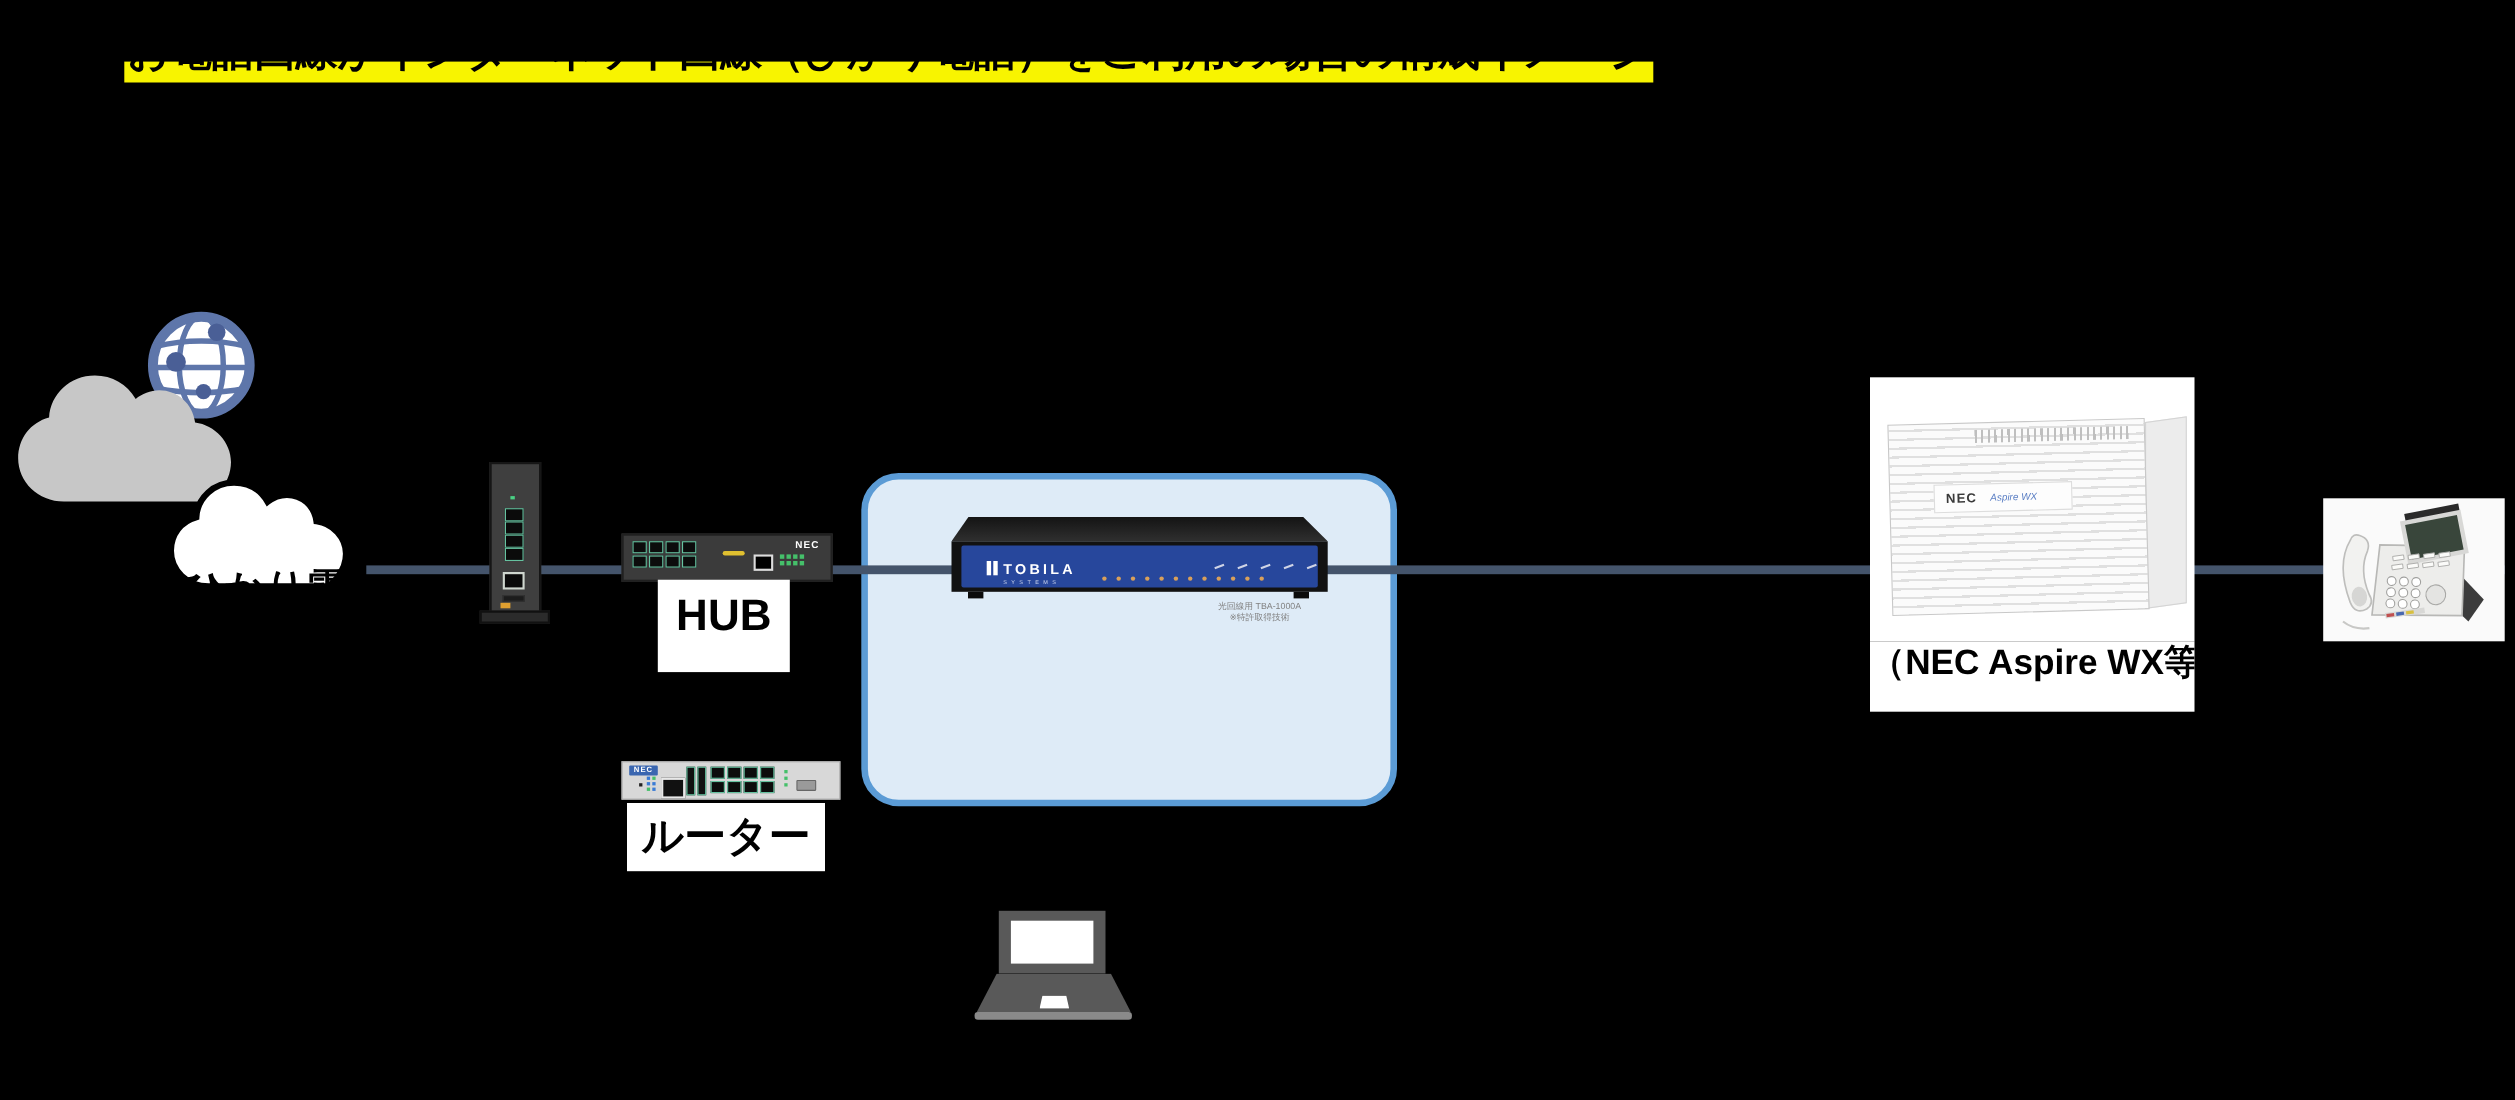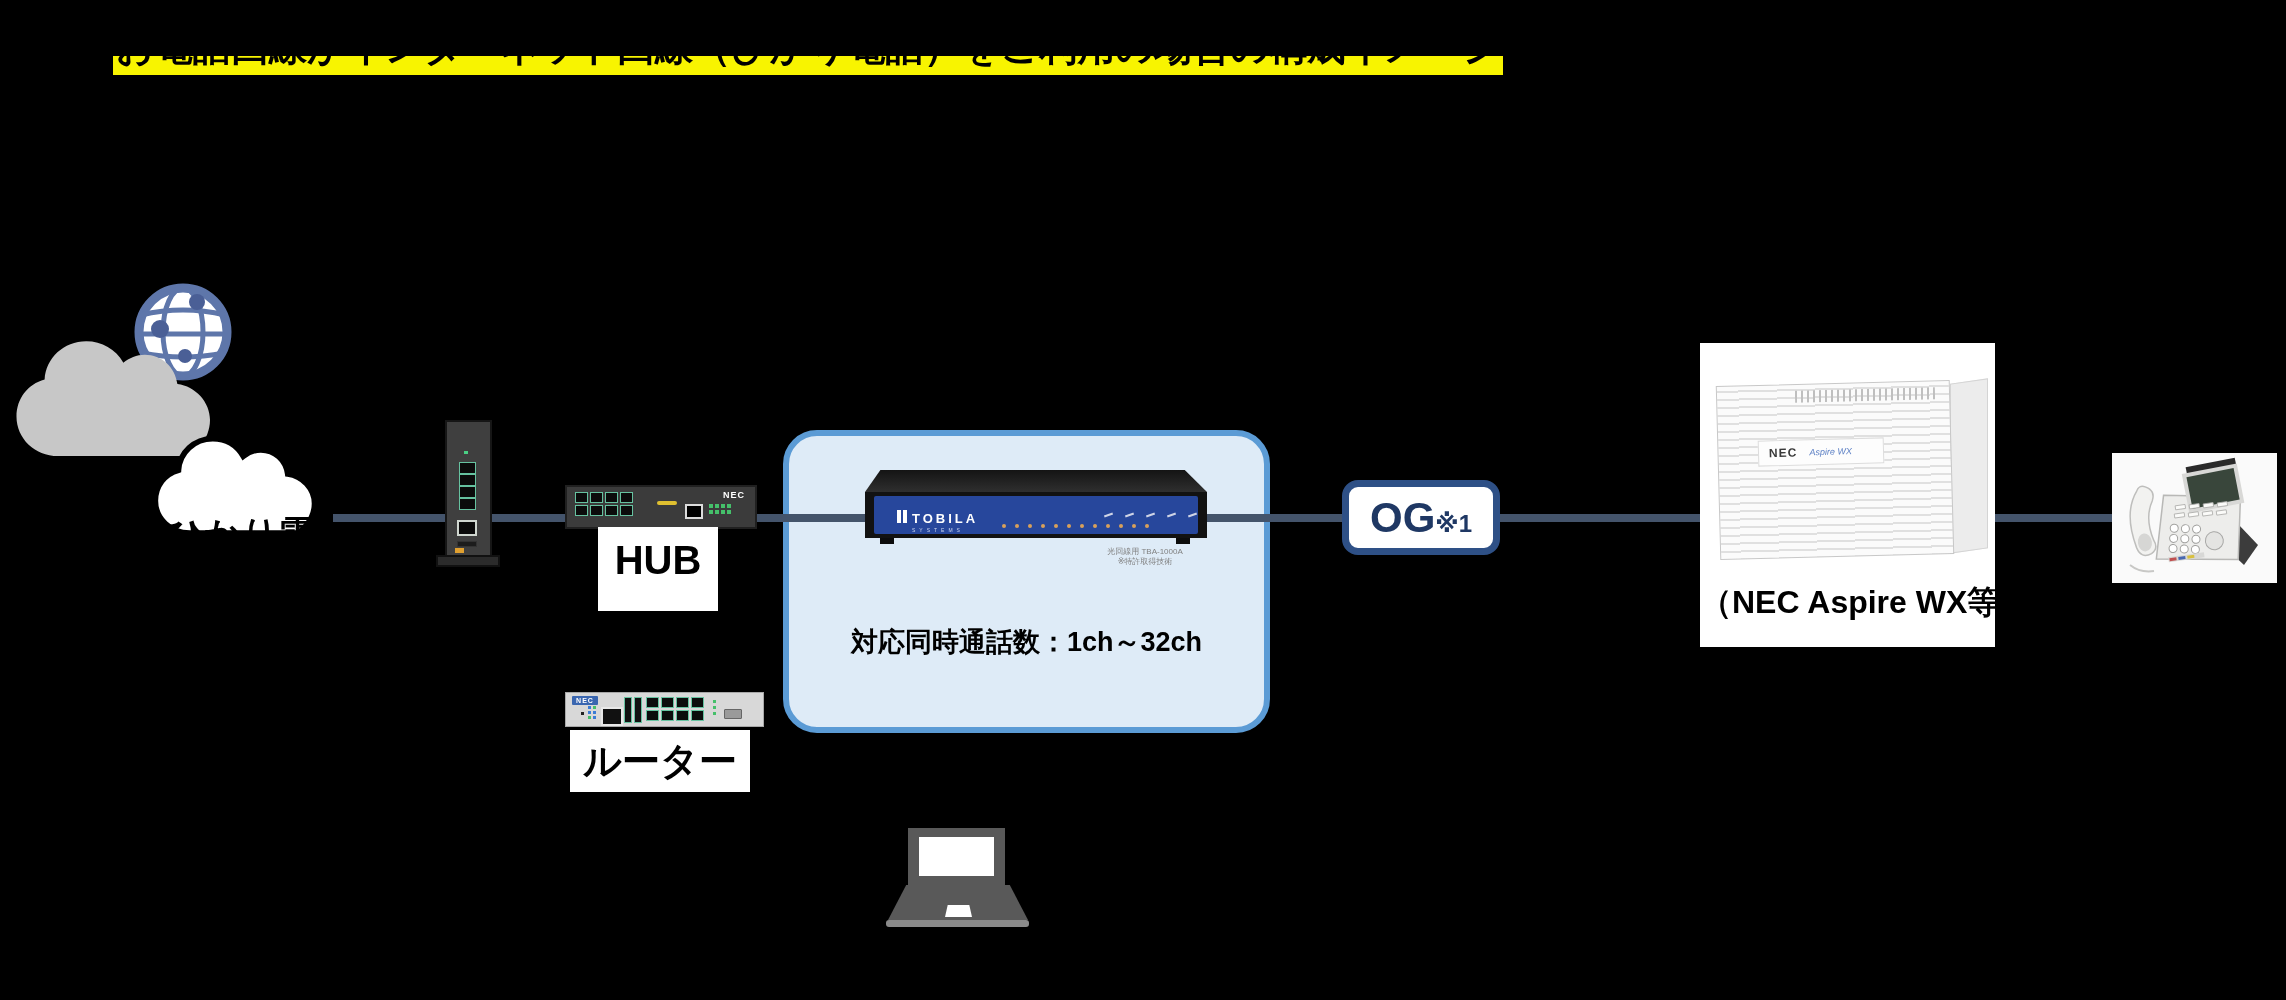--- a/index.html
+++ b/index.html
@@ -225,26 +225,21 @@
     </div>
   </div>
   <div class="abs tb-feet">
     <i style="left:0;"></i>
       <i style="left:296px;"></i>
   </div>
   <div class="abs tb-caption">
     <div>光回線用 TBA-1000A</div>
     <div>※特許取得技術</div>
   </div>
-  <div class="abs tb-text tb-l2">対応同時通話数：1ch～32ch</div>
-
-  <div class="abs og-box">
-    <span class="og-main">OG</span>
-    <span class="og-note">※1</span>
-  </div>
+
 
   <div class="abs pbx-photo">
     <div class="pbx-side"></div>
     <div class="pbx-body"></div>
     <div class="pbx-vent"></div>
     <div class="pbx-plate">
       <span class="pbx-brand">NEC</span>
       <span class="pbx-model">Aspire WX</span>
     </div>
   </div>

